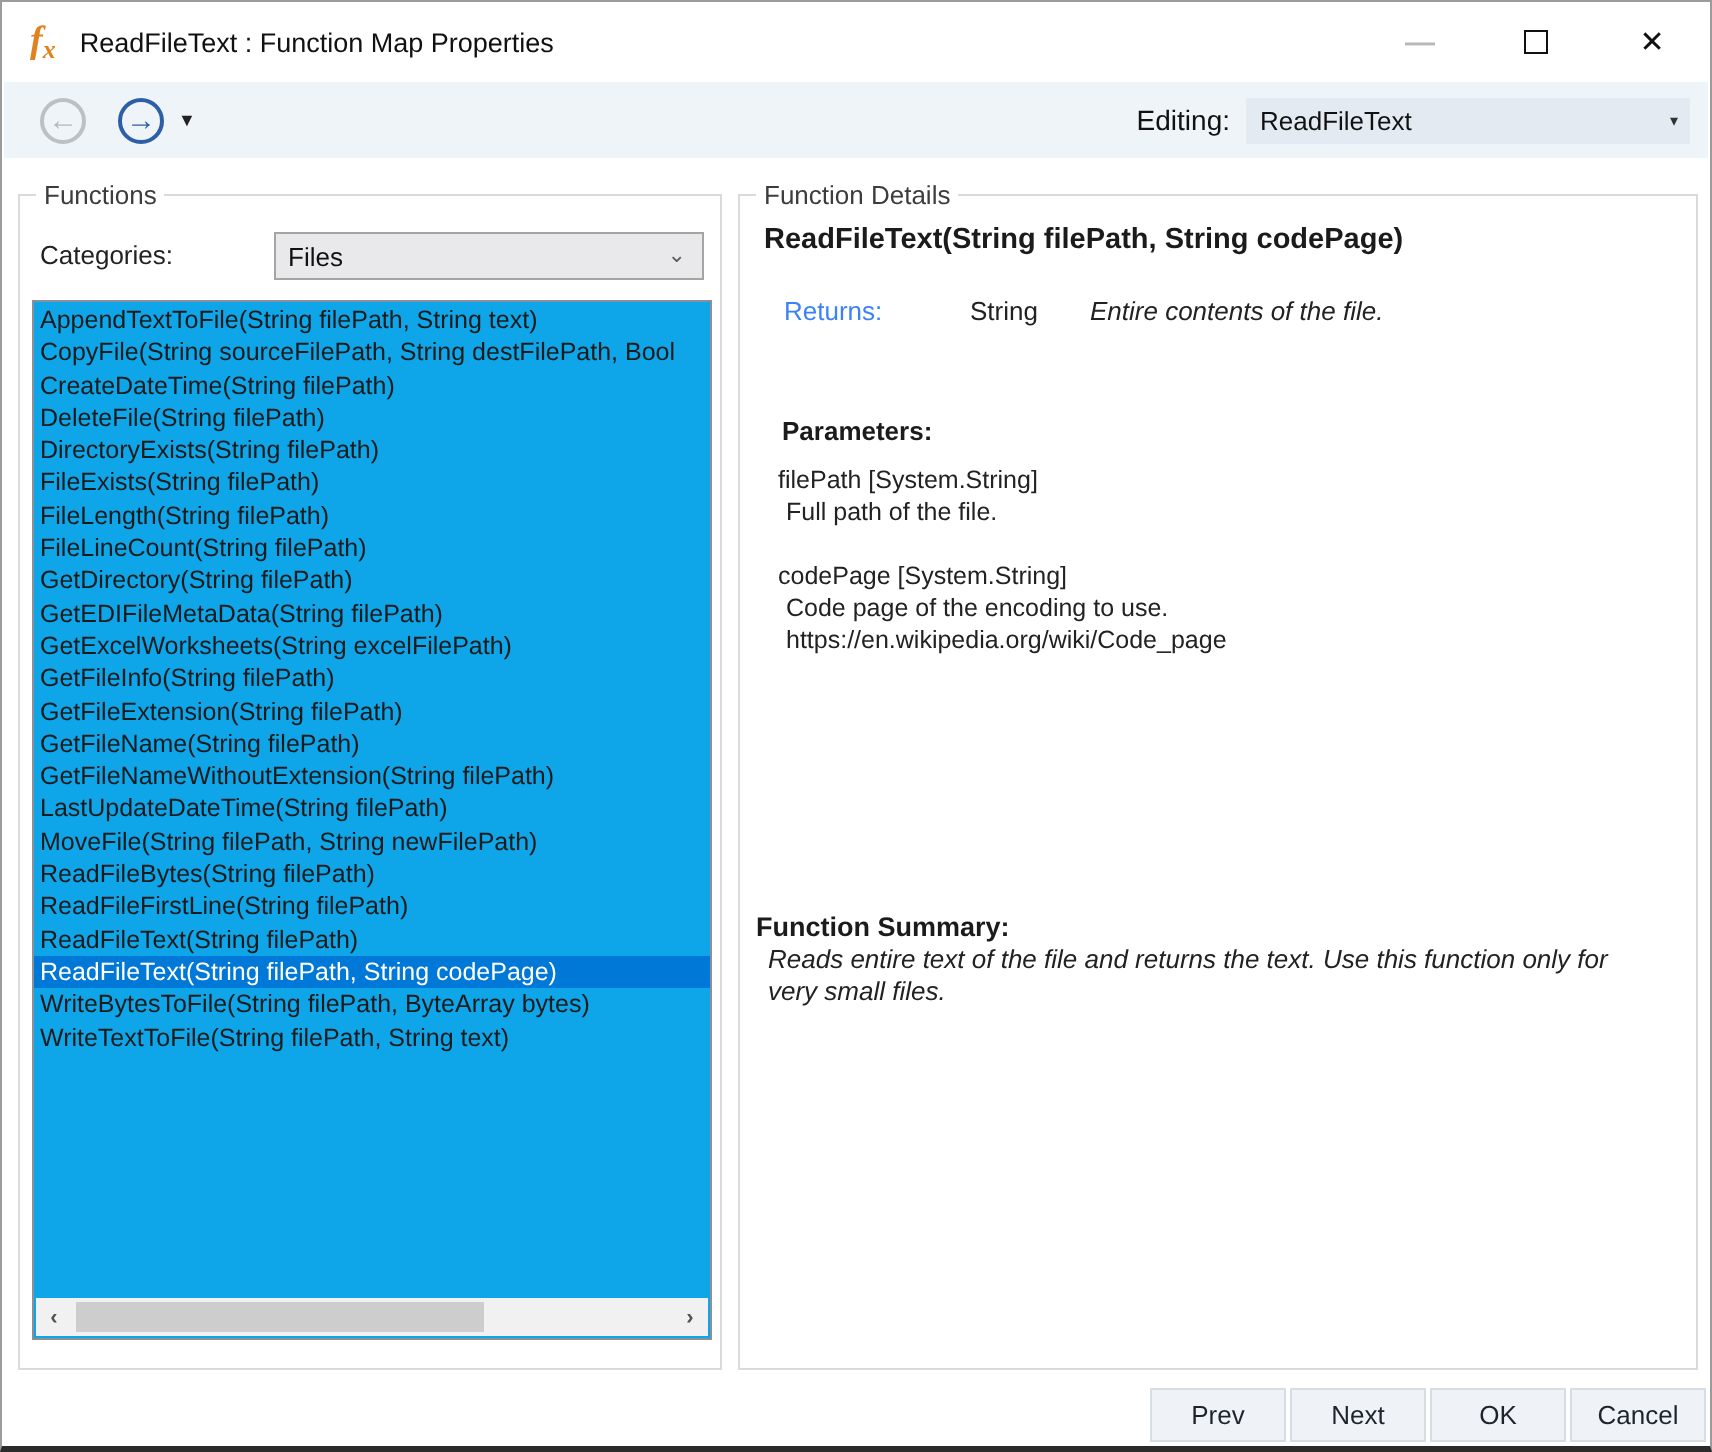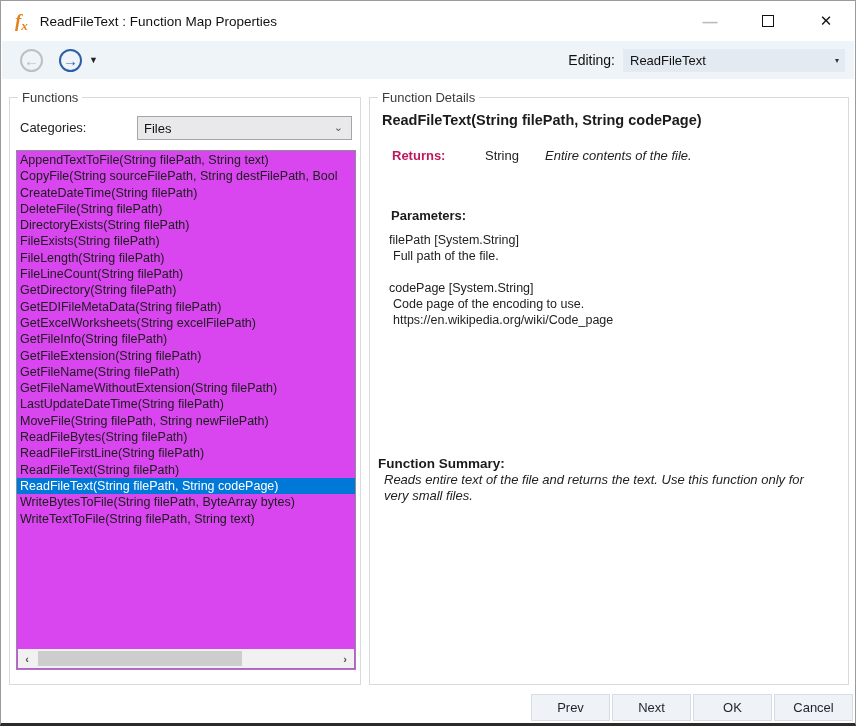--- a/index.html
+++ b/index.html
@@ -70,60 +70,60 @@
   .cat-label { font-size:13px; color:#222; }
   .cat-combo {
     position:absolute; left:117px; right:0; height:24px; top:-4px;
     background:#e9e9eb; border:1px solid #a5a5a5; display:flex; align-items:center;
     font-size:13px; color:#111; padding-left:6px;
   }
   .cat-combo .caret { position:absolute; right:8px; top:4px; color:#5a5a5a; font-size:11px; }
 
   .listbox {
     position:absolute; left:6px; top:52px; width:340px; height:520px;
-    border:1px solid #8a8f98; background:#d946ef; overflow:hidden;
+    border:1px solid #8a8f98; background:#0ea5e9; overflow:hidden;
   }
   .list-items { position:absolute; top:1px; left:0; right:0; bottom:20px; overflow:hidden; }
   .li {
     height:16.3px; line-height:16.3px; font-size:12.5px; color:#1b1b1b;
     white-space:nowrap; overflow:hidden; padding-left:3px;
   }
   .li.sel { background:#0078d7; color:#fff; }
 
   .hscroll {
     position:absolute; left:1px; right:1px; bottom:1px; height:19px;
     background:#f1f1f1; display:flex; align-items:center;
   }
   .scroll-arrow { width:18px; text-align:center; color:#505050; font-size:11px; font-weight:bold; }
   .scroll-track { flex:1; position:relative; height:100%; }
   .scroll-thumb { position:absolute; left:2px; top:2px; bottom:2px; width:68%; background:#cdcdcd; }
 
   
   .sig { position:absolute; top:14px; left:12px; font-size:14.5px; font-weight:bold; color:#1b1b1b; }
   .returns-row { position:absolute; top:50px; left:22px; font-size:13px; display:flex; }
-  .returns-label { font-weight:bold; width:93px; color:#be185d; }
+  .returns-label { font-weight:normal; width:93px; color:#3b82f6; }
   .returns-type { width:60px; color:#222; }
   .returns-desc { font-style:italic; color:#222; }
   .params-label { position:absolute; top:110px; left:21px; font-size:13px; font-weight:bold; color:#1b1b1b; }
   .param-block { position:absolute; left:19px; font-size:12.5px; color:#222; line-height:16px; }
   .param-1 { top:134px; }
   .param-2 { top:182px; }
   .param-desc { padding-left:4px; }
   .summary-label { position:absolute; top:358px; left:8px; font-size:13.5px; font-weight:bold; color:#1b1b1b; }
   .summary-text {
     position:absolute; top:374px; left:14px; right:30px; font-size:13px;
     font-style:italic; color:#222; line-height:16px;
   }
 
   
   .footer {
     position:absolute; right:2px; bottom:2px; height:27px; display:flex; gap:2px;
   }
   .fbtn {
-    width:79px; height:27px; background:#eff3f8; border:1px solid #d7dde4;
+    width:68px; height:27px; background:#eff3f8; border:1px solid #d7dde4;
     font-size:13px; color:#1d242c; display:flex; align-items:center; justify-content:center;
     font-family:"Liberation Sans", sans-serif;
   }
 </style>
 </head>
 <body>
 
 <div class="window">
 
   <div class="titlebar">

